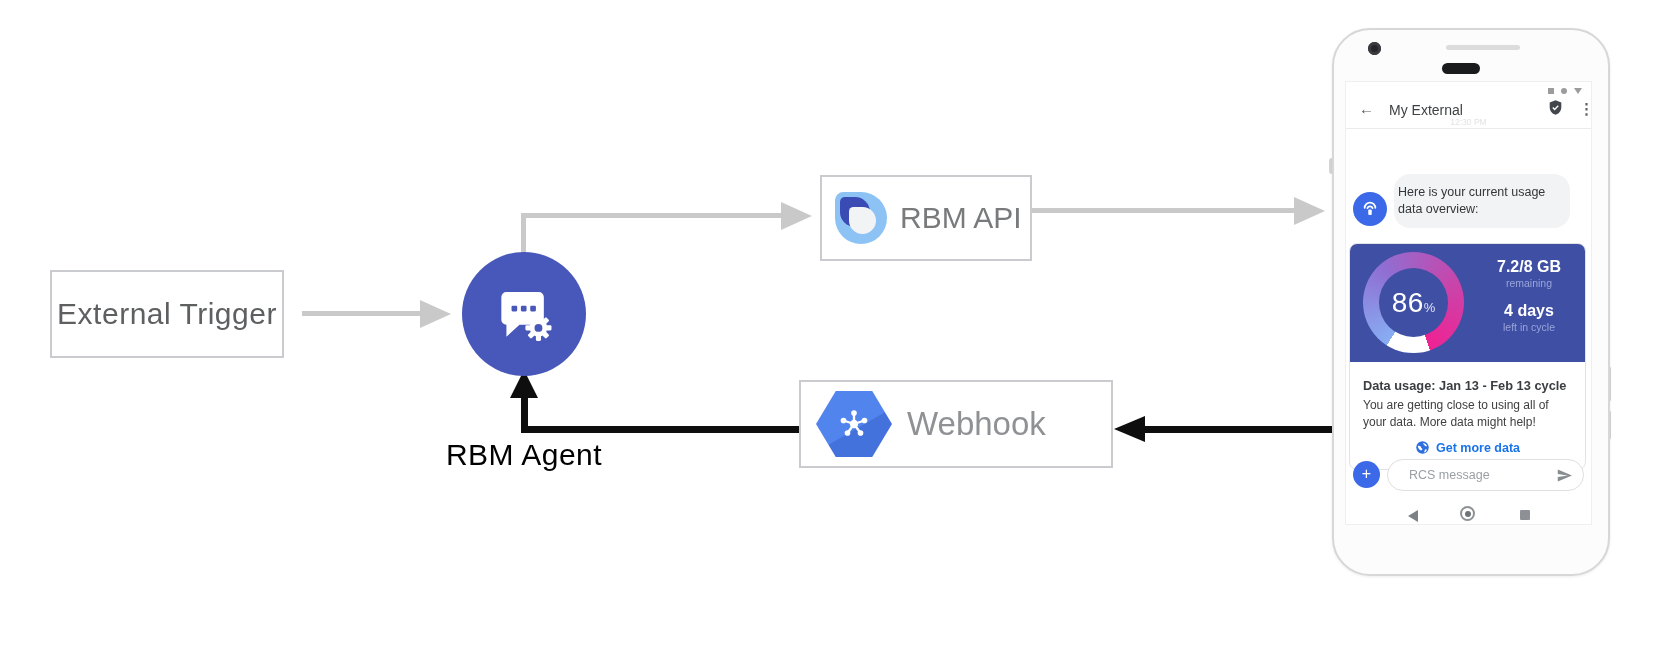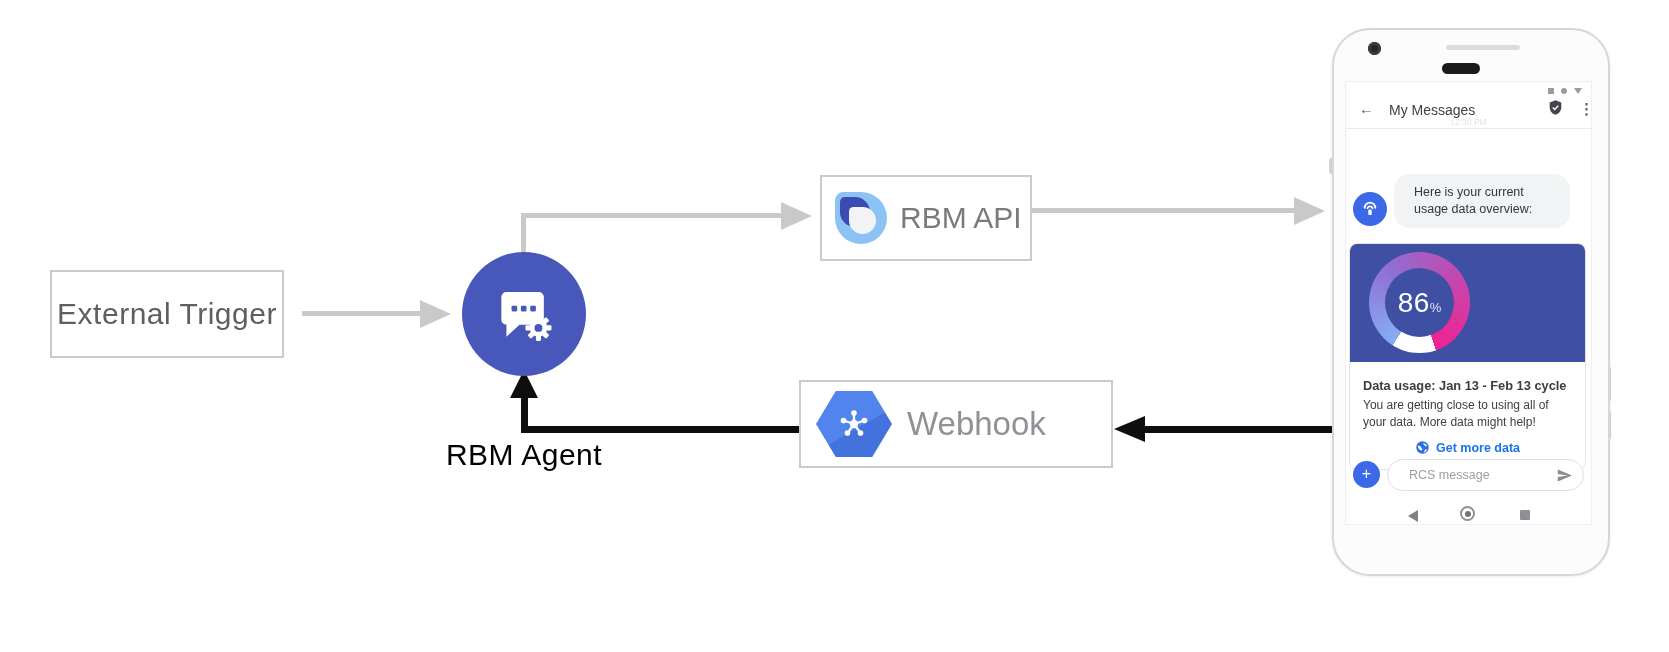--- a/index.html
+++ b/index.html
@@ -68,26 +68,26 @@
   .hdr-back { position:absolute; left:13px; top:18px; font-size:15px; color:#55585c; cursor:default; }
   .hdr-title { position:absolute; left:43px; top:20px; font-size:14px; font-weight:500; color:#3f4245; }
   .hdr-kebab { position:absolute; left:233px; top:18px; font-size:15px; font-weight:bold; color:#5f6368; letter-spacing:0; }
   .hdr-shield { position:absolute; left:201px; top:17px; }
   .hdr-time { position:absolute; top:35px; left:0; width:100%; text-align:center; font-size:8.5px; color:#e4e1e1; }
   .hdr-divider { position:absolute; top:46px; left:0; right:0; height:1px; background:#ebebeb; }
 
   .avatar { position:absolute; left:7px; top:110px; width:34px; height:34px; border-radius:50%;
             background:#3c69e7; display:flex; align-items:center; justify-content:center; }
   .bubble { position:absolute; left:48px; top:92px; width:176px; background:#f1f3f4; border-radius:16px;
-            padding:10px 20px; font-size:12.5px; line-height:1.35; color:#33373b; }
+            padding:10px 4px; font-size:12.5px; line-height:1.35; color:#33373b; }
 
   .card { position:absolute; left:3px; top:161px; width:237px; border:1px solid #e3e3e3; border-radius:8px;
           overflow:hidden; background:#fff; }
   .card-top { position:relative; height:118px; background:#3e4fa4; }
-  .gauge { position:absolute; left:19px; top:8px; width:101px; height:101px; border-radius:50%;
+  .gauge { position:absolute; left:13px; top:8px; width:101px; height:101px; border-radius:50%;
            background:conic-gradient(from 212deg, #87aef3 0deg, #8f6fd3 105deg, #c746ab 210deg,
                        #ef2293 309deg, #ffffff 309deg 360deg); }
   .gauge-hole { position:absolute; left:16px; top:16px; width:69px; height:69px; border-radius:50%;
                 background:#3e4fa4; display:flex; align-items:center; justify-content:center; color:#fff; }
   .gauge-pct { font-size:28px; font-weight:300; letter-spacing:.5px; }
   .gauge-sym { font-size:13px; color:#dfe3f6; margin-top:9px; }
   .card-stats { position:absolute; left:124px; top:14px; width:110px; text-align:center; color:#fff; }
   .stat-val { font-size:16px; font-weight:bold; }
   .stat-sub { font-size:10.5px; color:#9aa4da; margin-top:1px; }
   .stat-gap { margin-top:13px; }
@@ -207,21 +207,21 @@
 
     <div class="screen">
 
       <div class="status-row">
         <span class="st-square"></span>
         <span class="st-circle"></span>
         <span class="st-tri"></span>
       </div>
 
       <div class="hdr-back">←</div>
-      <div class="hdr-title">My Messages</div>
+      <div class="hdr-title">My External</div>
       <div class="hdr-shield">
         <svg width="17" height="17" viewBox="0 0 24 24">
           <path fill="#43474d" d="M12 1.8 20.2 4.8v6.4c0 5.5-3.5 9.6-8.2 11-4.7-1.4-8.2-5.5-8.2-11V4.8z"></path>
           <path fill="none" stroke="#ffffff" stroke-width="2" d="M8.2 12.1l2.6 2.6 5-5.2"></path>
         </svg>
       </div>
       <div class="hdr-kebab">⋮</div>
       <div class="hdr-time">12:30 PM</div>
       <div class="hdr-divider"></div>
 
@@ -235,20 +235,26 @@
 
       <div class="bubble">Here is your current usage data overview:</div>
 
       <div class="card">
         <div class="card-top">
           <div class="gauge">
             <div class="gauge-hole">
               <span class="gauge-pct">86</span>
               <span class="gauge-sym">%</span>
             </div>
+          </div>
+          <div class="card-stats">
+            <div class="stat-val">7.2/8 GB</div>
+            <div class="stat-sub">remaining</div>
+            <div class="stat-val stat-gap">4 days</div>
+            <div class="stat-sub">left in cycle</div>
           </div>
         </div>
         <div class="card-bottom">
           <div class="cb-title">Data usage: Jan 13 - Feb 13 cycle</div>
           <div class="cb-body">You are getting close to using all of your data. More data might help!</div>
           <div class="cb-action">
             <svg width="15" height="15" viewBox="0 0 24 24">
               <circle cx="12" cy="12" r="10" fill="#2e6fe0"></circle>
               <path fill="#ffffff" d="M4.5 9.5c1.5-.6 3.2-.4 4.2.6 1 1 .8 2.4 2 2.9 1.1.4 1.4 1.7.8 2.7-.6 1-2 1.1-2.9.5C6.3 14.9 4.8 12.4 4.5 9.5z"></path>
               <path fill="#ffffff" d="M13.5 4.6c2.6.5 4.8 2.3 5.7 4.8-.9.9-2.3 1-3.2.2-.8-.7-.7-1.8-1.7-2.3-.9-.5-1.3-1.7-.8-2.7z"></path>

